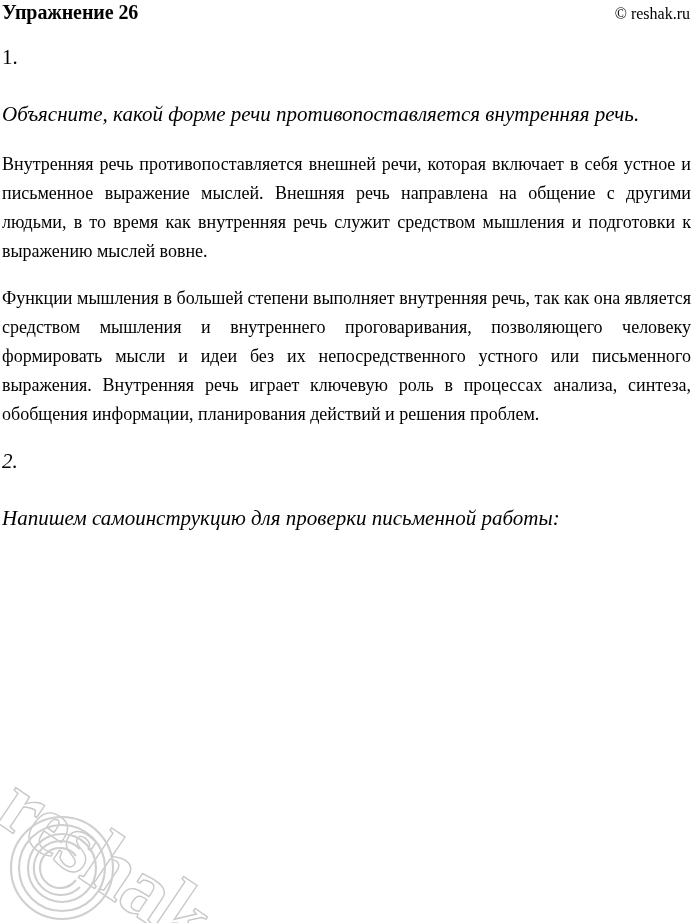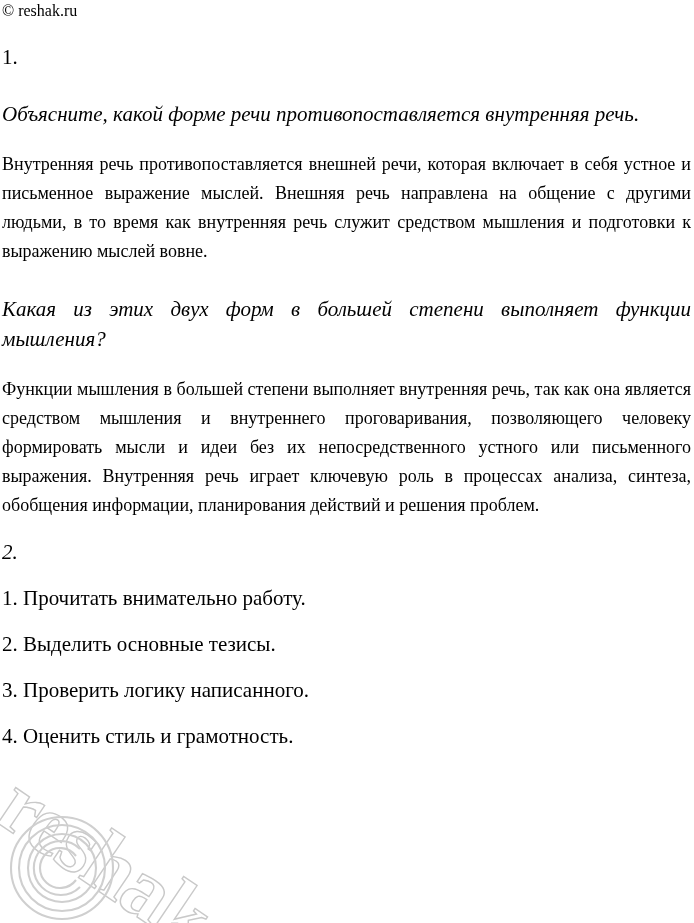--- a/index.html
+++ b/index.html
@@ -135,36 +135,31 @@
       <circle cx="56" cy="56" r="34"></circle>
       <path d="M74 37 A27 27 0 1 0 74 75"></path>
       <path d="M70 44 A20 20 0 1 0 70 68"></path>
     </g>
   </svg>
 </div>
 
 <div class="page">
 
   <div class="page-header">
+    <div class="exercise-title">Упражнение 26</div>
     <div class="site-credit">© reshak.ru</div>
   </div>
 
   <div class="task-number">1.</div>
 
   <p class="prompt">Объясните, какой форме речи противопоставляется внутренняя речь.</p>
 
   <p class="answer">Внутренняя речь противопоставляется внешней речи, которая включает в себя устное и письменное выражение мыслей. Внешняя речь направлена на общение с другими людьми, в то время как внутренняя речь служит средством мышления и подготовки к выражению мыслей вовне.</p>
 
-  <p class="prompt">Какая из этих двух форм в большей степени выполняет функции мышления?</p>
 
   <p class="answer">Функции мышления в большей степени выполняет внутренняя речь, так как она является средством мышления и внутреннего проговаривания, позволяющего человеку формировать мысли и идеи без их непосредственного устного или письменного выражения. Внутренняя речь играет ключевую роль в процессах анализа, синтеза, обобщения информации, планирования действий и решения проблем.</p>
 
   <div class="task-number italic">2.</div>
 
+  <p class="prompt">Напишем самоинструкцию для проверки письменной работы:</p>
 
-  <ul class="step-list">
-    <li class="step-item">1. Прочитать внимательно работу.</li>
-    <li class="step-item">2. Выделить основные тезисы.</li>
-    <li class="step-item">3. Проверить логику написанного.</li>
-    <li class="step-item">4. Оценить стиль и грамотность.</li>
-  </ul>
 
 </div>
 
 </body></html>

